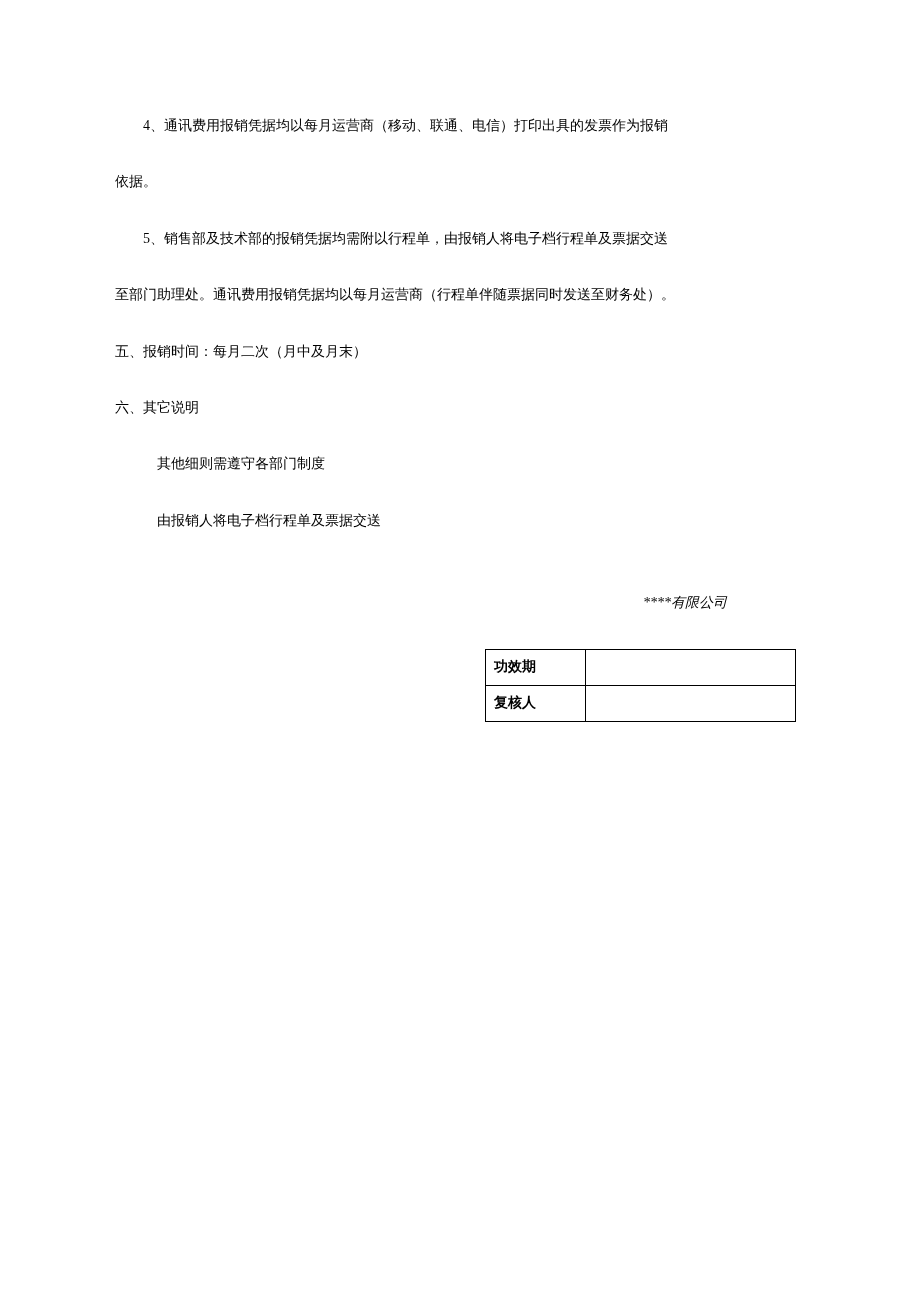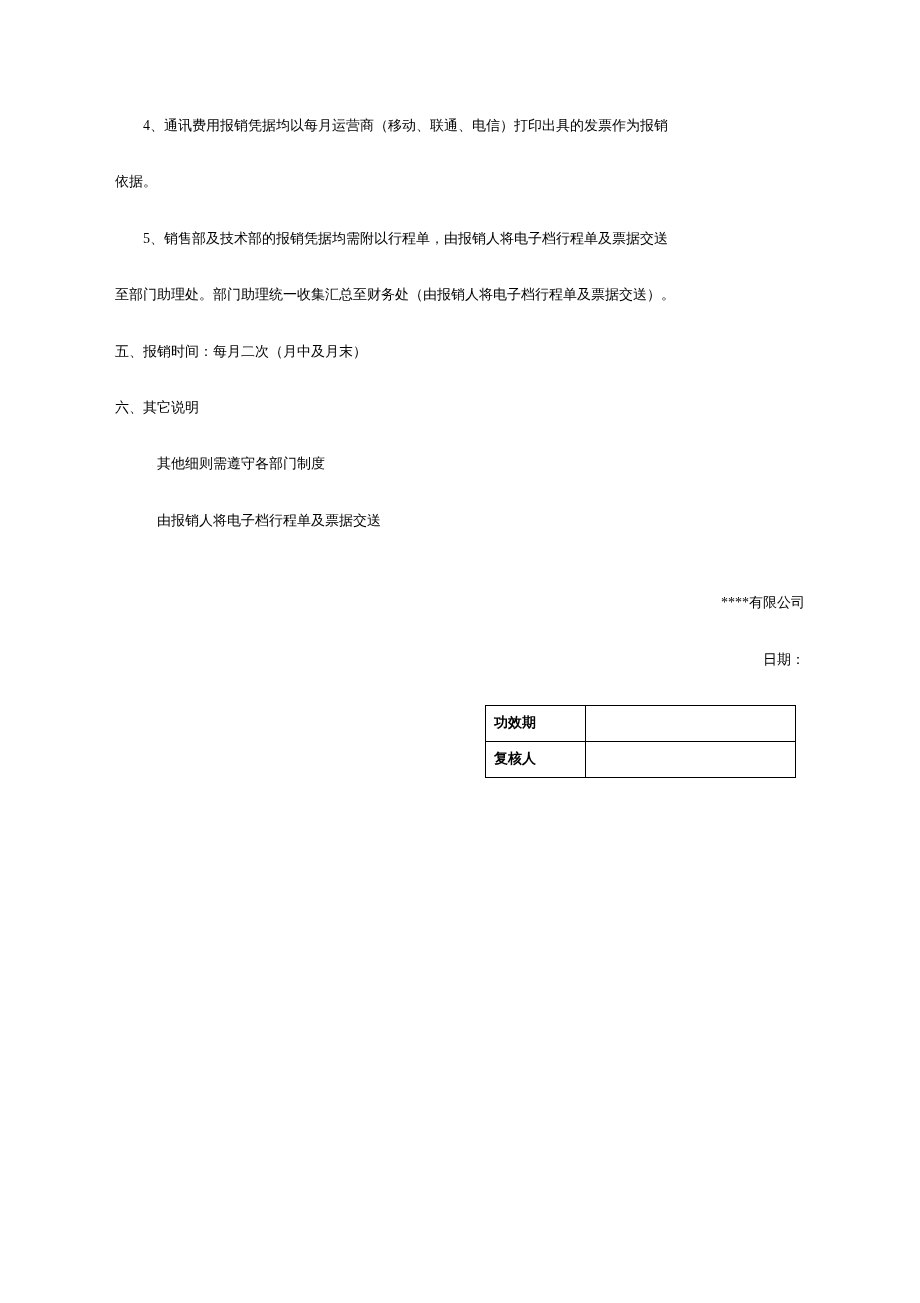--- a/index.html
+++ b/index.html
@@ -31,23 +31,24 @@
     .sub-paragraph {
       margin-bottom: 34px;
       text-indent: 2em;
       padding-left: 1em;
     }
     .signature-block {
       margin-top: 60px;
       margin-bottom: 34px;
     }
     .signature-line {
-      text-align: right;
+      text-align: center;
       padding-left: 450px;
       margin-bottom: 34px;
+      font-style: italic;
     }
     .signature-line.date {
       padding-left: 420px;
     }
     .approval-table {
       border-collapse: collapse;
       margin-left: 370px;
       margin-top: 5px;
     }
     .approval-table td {
@@ -74,21 +75,21 @@
   <span>4、通讯费用报销凭据均以每月运营商（移动、联通、电信）打印出具的发票作为报销</span>
 </div>
 <div class="paragraph no-indent">
   <span>依据。</span>
 </div>
 
 <div class="paragraph">
   <span>5、销售部及技术部的报销凭据均需附以行程单，由报销人将电子档行程单及票据交送</span>
 </div>
 <div class="paragraph no-indent">
-  <span>至部门助理处。部门助理统一收集汇总至财务处（由报销人将电子档行程单及票据交送）。</span>
+  <span>至部门助理处。通讯费用报销凭据均以每月运营商（行程单伴随票据同时发送至财务处）。</span>
 </div>
 
 <div class="section-heading">
   <span>五、报销时间：每月二次（月中及月末）</span>
 </div>
 
 <div class="section-heading">
   <span>六、其它说明</span>
 </div>
 
@@ -97,23 +98,20 @@
 </div>
 
 <div class="sub-paragraph">
   <span>由报销人将电子档行程单及票据交送</span>
 </div>
 
 <div class="signature-block">
   <div class="signature-line">
     <span>****有限公司</span>
   </div>
-  <div class="signature-line date">
-    <span>日期：</span>
-  </div>
 </div>
 
 <table class="approval-table">
   <tbody>
       <tr>
     <td class="label">功效期</td>
     <td class="value"></td>
   </tr>
   <tr>
     <td class="label">复核人</td>

